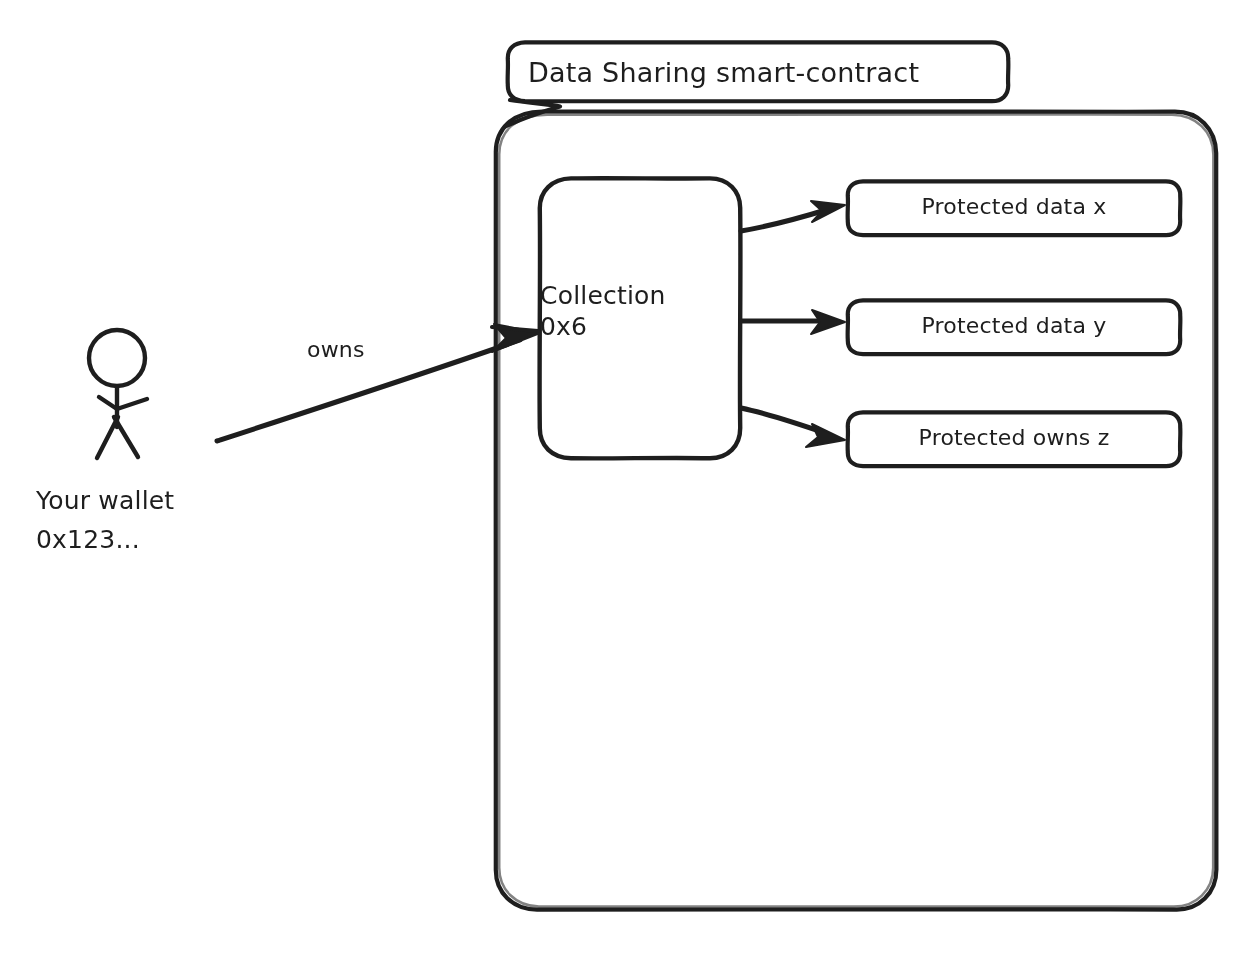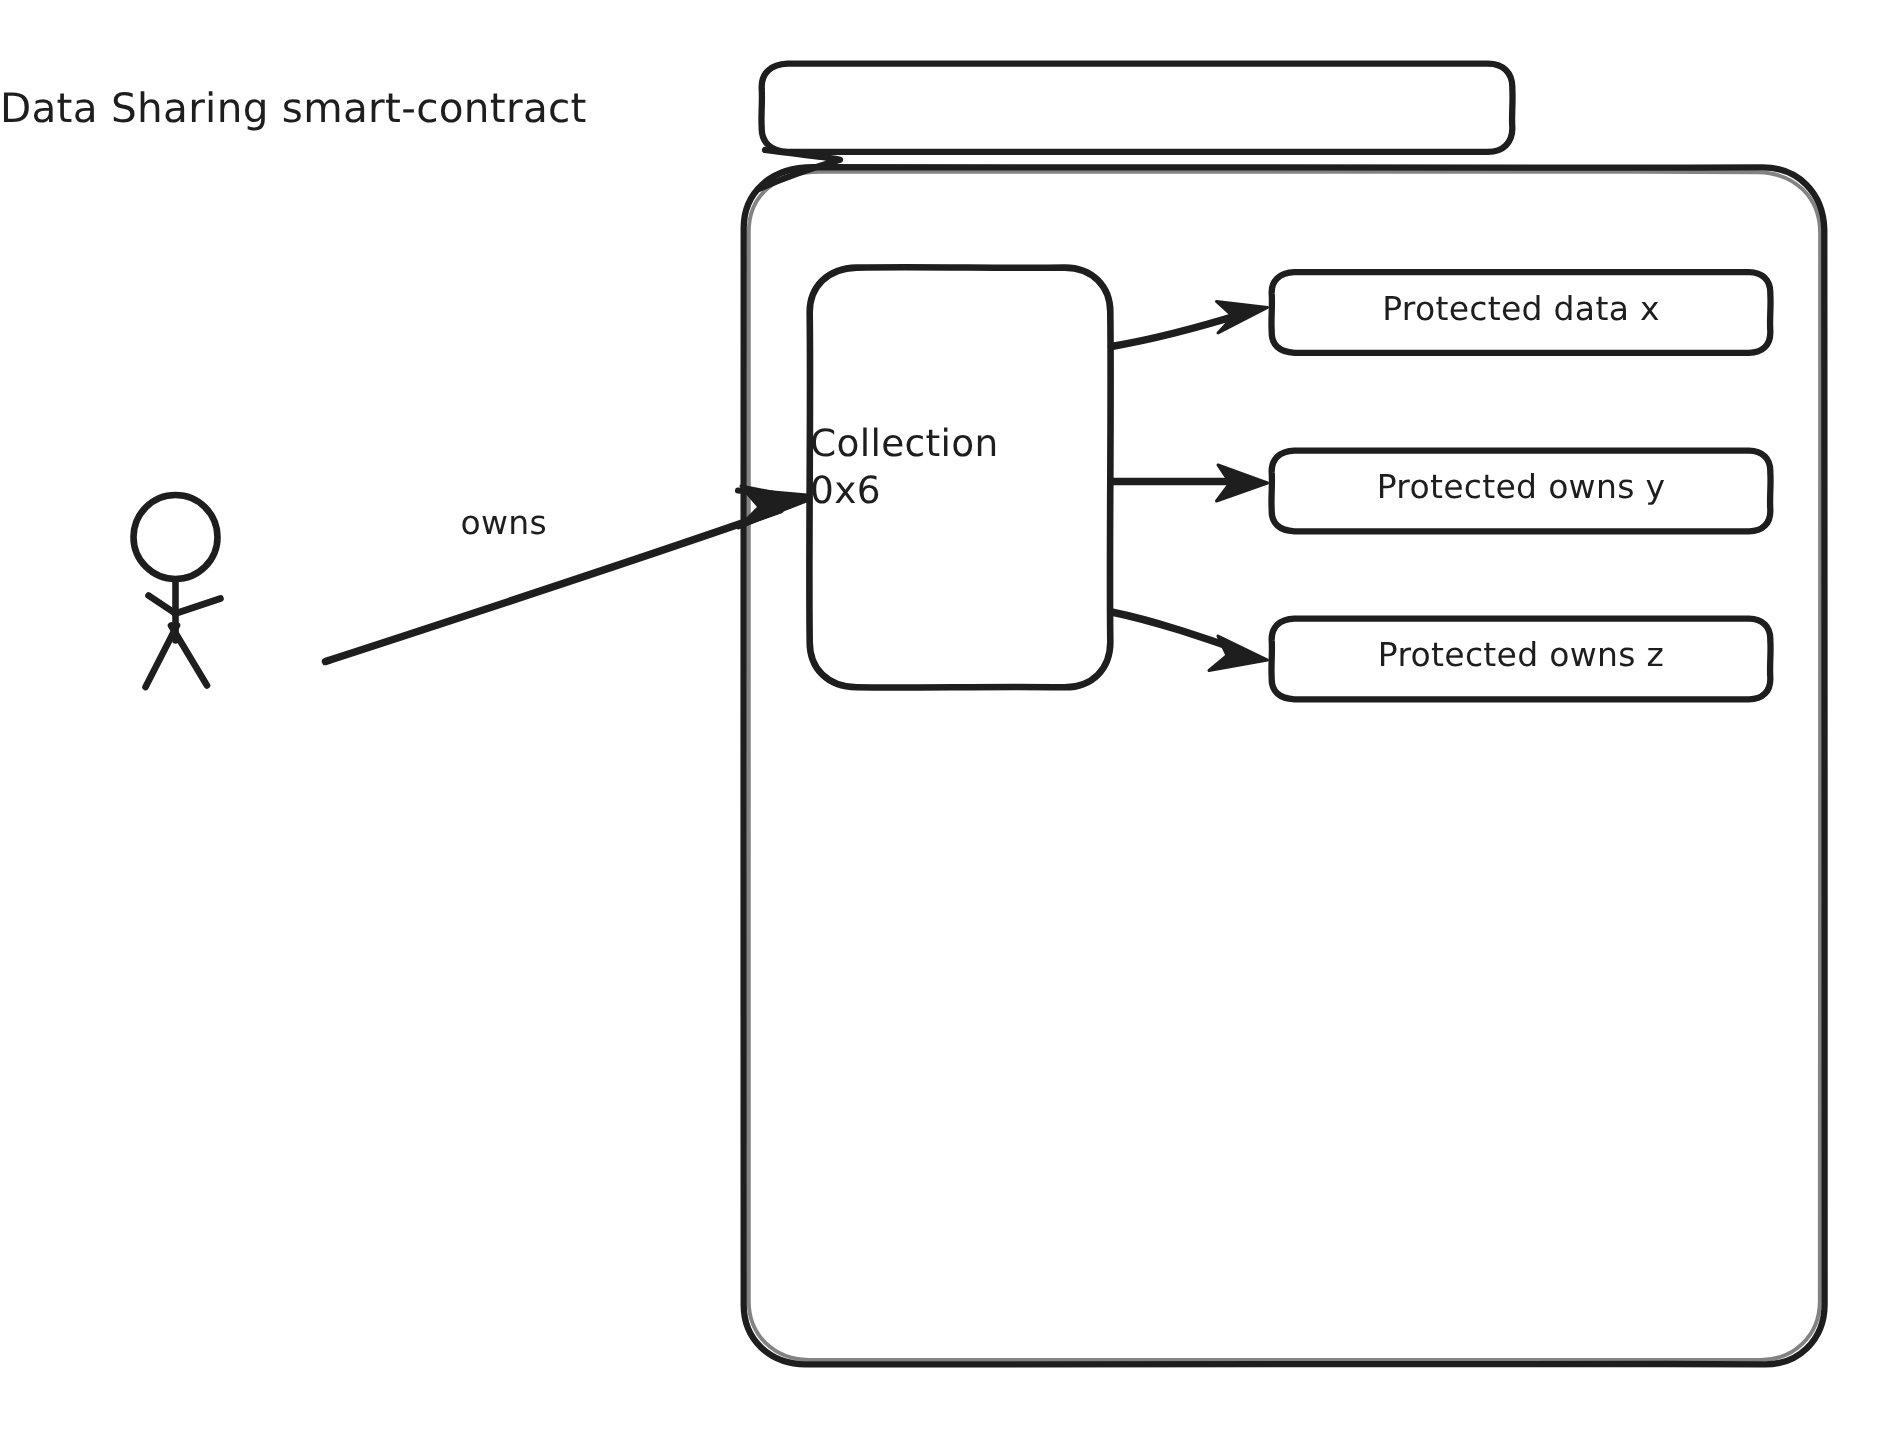--- a/index.html
+++ b/index.html
@@ -45,20 +45,21 @@
     font-family: "DejaVu Sans", sans-serif;
     color: #1e1e1e;
     white-space: pre;
     line-height: 1.25;
     letter-spacing: 0.2px;
   }
   #title-label {
     left: 0; top: 56px;
     width: 1258px;
     text-align: left;
+    padding-left: 528px;
     box-sizing: border-box;
     font-size: 27px;
   }
   #collection-label {
     left: 540px; top: 280px;
     width: 200px;
     font-size: 25px;
   }
   .pdata-label {
     width: 332px;
@@ -204,20 +205,21 @@
     </g>
 
   </svg>
 
   <div class="lbl" id="title-label">Data Sharing smart-contract</div>
 
   <div class="lbl" id="collection-label"><span>Collection</span><br><span>0x6</span></div>
 
   <div class="lbl pdata-label" id="pdata-0-label">Protected data x</div>
 
-  <div class="lbl pdata-label" id="pdata-1-label">Protected owns y</div>
+  <div class="lbl pdata-label" id="pdata-1-label">Protected data y</div>
 
   <div class="lbl pdata-label" id="pdata-2-label">Protected owns z</div>
 
   <div class="lbl" id="owns-label">owns</div>
 
+  <div class="lbl" id="wallet-label"><span>Your wallet</span><br><span>0x123...</span></div>
 
 </div>
 
 </body></html>

